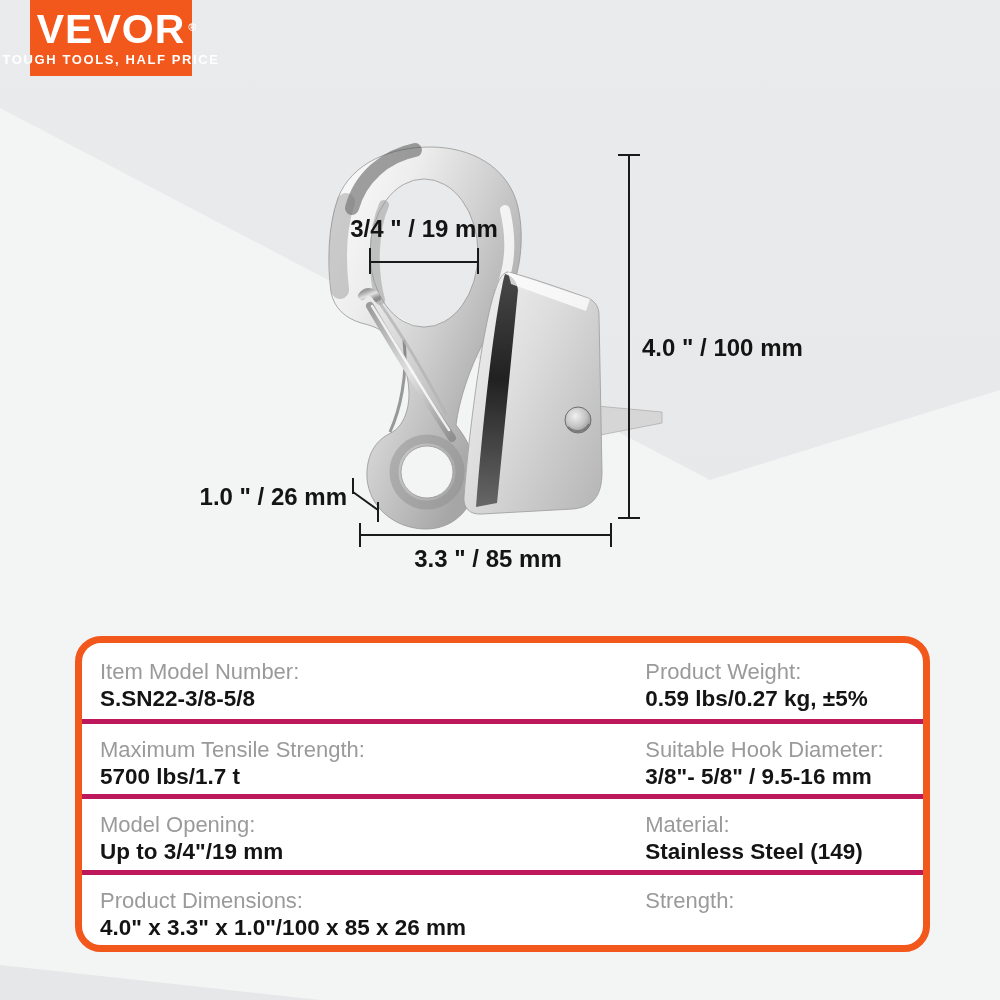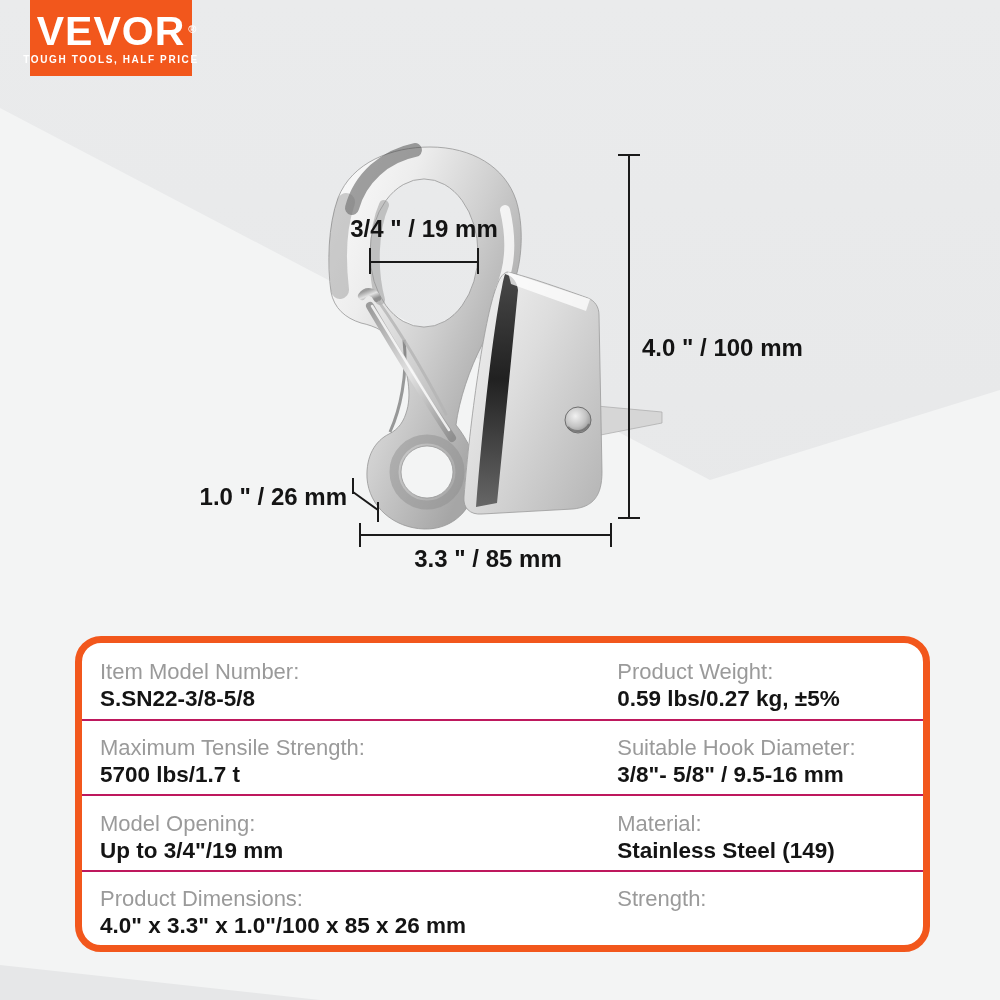--- a/index.html
+++ b/index.html
@@ -10,35 +10,35 @@
   .bg-band{left:0;top:0;width:1000px;height:1000px;
     background:linear-gradient(180deg,#eaebec 0%,#e7e8e9 60%);
     clip-path:polygon(0% 0%,100% 0%,100% 39%,71% 48%,0% 10.8%);}
   .bg-corner{left:0;top:0;width:1000px;height:1000px;background:#e6e7e8;
     clip-path:polygon(0% 96.5%,32% 100%,0% 100%);}
   
   .logo-box{left:30px;top:0;width:162px;height:76px;background:#F2571C;
     display:flex;flex-direction:column;align-items:center;justify-content:center;}
   .logo-word{color:#fff;font-weight:bold;font-size:41px;line-height:40px;letter-spacing:1px;position:relative;}
   .logo-reg{font-size:11px;font-weight:bold;position:absolute;top:-2px;right:-12px;}
-  .logo-tag{color:#fff;font-weight:bold;font-size:10px;letter-spacing:1.6px;margin-top:3px;white-space:nowrap;}
+  .logo-tag{color:#fff;font-weight:bold;font-size:13px;letter-spacing:1.6px;margin-top:3px;white-space:nowrap;}
   
   .hook-svg{left:140px;top:135px;width:560px;height:420px;}
   
   .dim{position:absolute;font-weight:bold;font-size:24px;color:#141414;white-space:nowrap;}
   .dim-opening{left:309px;top:215px;width:230px;text-align:center;}
   .dim-height{left:642px;top:334px;}
   .dim-eye{left:147px;top:483px;width:200px;text-align:right;}
   .dim-length{left:368px;top:545px;width:240px;text-align:center;}
   
   .spec-table{left:75px;top:636px;width:855px;height:316px;box-sizing:border-box;
     background:#fff;border:7px solid #F2571C;border-radius:26px;
     display:grid;grid-template-rows:repeat(4,1fr);overflow:hidden;}
-  .spec-row{display:grid;grid-template-columns:61.5% 38.5%;align-content:center;}
-  .spec-row + .spec-row{border-top:2px solid #be185d;}
+  .spec-row{display:grid;grid-template-columns:61.5% 38.5%;align-content:center;gap:28px;}
+  .spec-row + .spec-row{border-top:5px solid #be185d;}
   .spec-cell{padding:9px 4px 0 18px;}
   .spec-label{color:#9a9a9a;font-size:22px;line-height:26px;}
   .spec-value{color:#141414;font-size:22.5px;font-weight:bold;line-height:27px;margin-top:0;}
 </style>
 </head>
 <body>
 
 <div class="layer bg-band"></div>
 <div class="layer bg-corner"></div>
 

